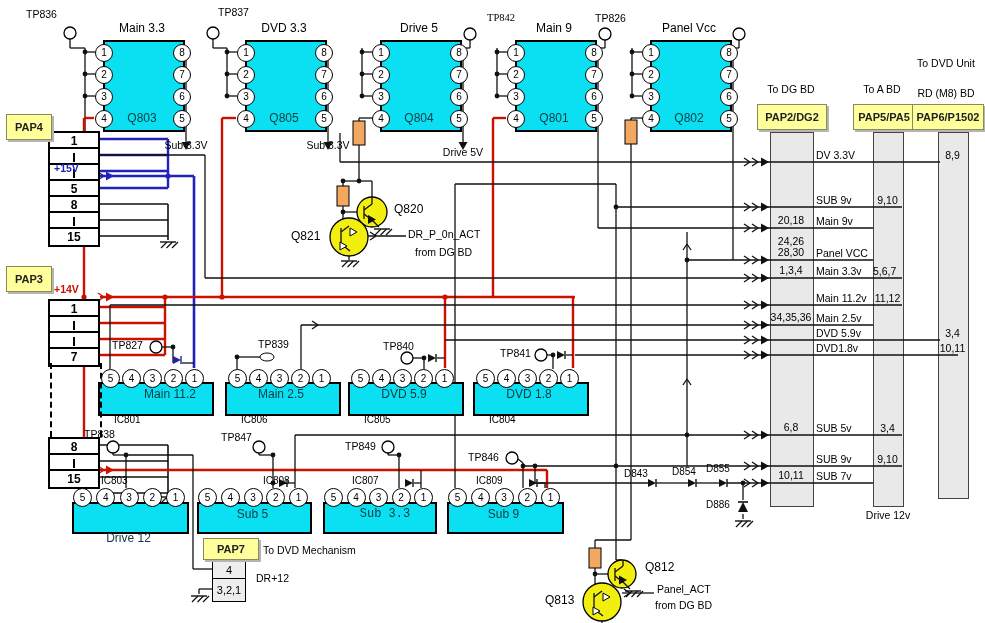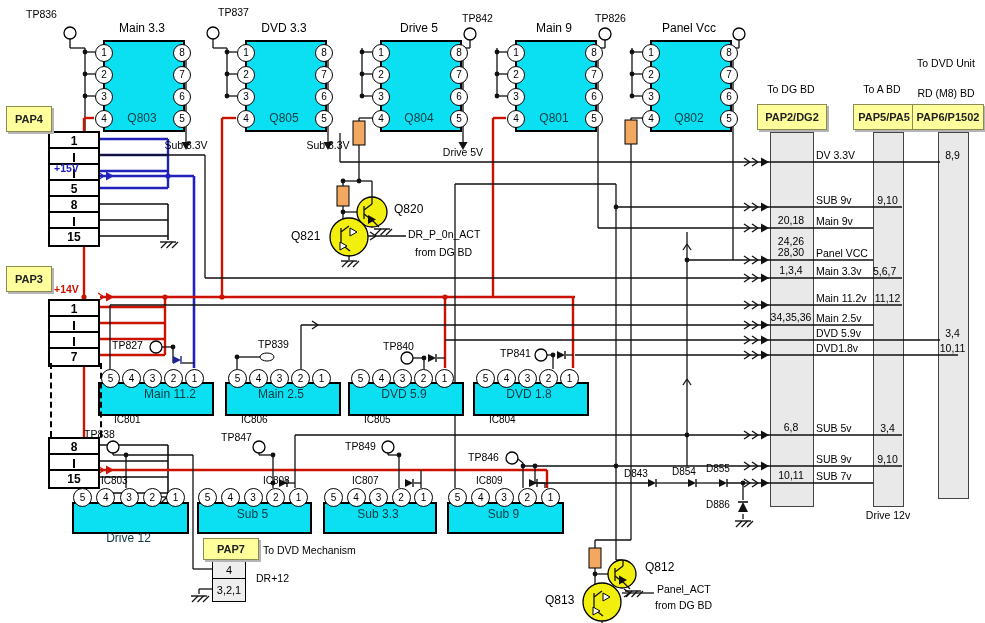--- a/index.html
+++ b/index.html
@@ -549,21 +549,21 @@
     <div class="lbl c ictitle" style="left: 640px; top: 22px; width: 98px;">Panel Vcc</div>
     <div class="lbl c qlbl" style="left: 650px; top: 112px; width: 78px;">Q802</div>
     <div class="pin top" style="left: 642px; top: 44px;">1</div>
     <div class="pin top" style="left: 720px; top: 44px;">8</div>
     <div class="pin top" style="left: 642px; top: 66px;">2</div>
     <div class="pin top" style="left: 720px; top: 66px;">7</div>
     <div class="pin top" style="left: 642px; top: 88px;">3</div>
     <div class="pin top" style="left: 720px; top: 88px;">6</div>
     <div class="pin top" style="left: 642px; top: 110px;">4</div>
     <div class="pin top" style="left: 720px; top: 110px;">5</div>
-    <div class="ybox" style="left: 6px; top: 106px; width: 44px; height: 24px;">PAP4</div>
+    <div class="ybox" style="left: 6px; top: 114px; width: 44px; height: 24px;">PAP4</div>
     <div class="cell" style="left: 48px; top: 131px; width: 48px; height: 16px; border-width: 2px;">1</div>
     <div class="cell" style="left: 48px; top: 147px; width: 48px; height: 16px; border-width: 2px;">
       <div style="width: 2px; height: 9px; background: rgb(0, 0, 0); margin: auto;"></div>
     </div>
     <div class="cell" style="left: 48px; top: 163px; width: 48px; height: 16px; border-width: 2px;">
       <div style="width: 2px; height: 9px; background: rgb(0, 0, 0); margin: auto;"></div>
     </div>
     <div class="cell" style="left: 48px; top: 179px; width: 48px; height: 16px; border-width: 2px;">5</div>
     <div class="cell" style="left: 48px; top: 195px; width: 48px; height: 16px; border-width: 2px;">8</div>
     <div class="cell" style="left: 48px; top: 211px; width: 48px; height: 16px; border-width: 2px;">
@@ -627,21 +627,21 @@
     <div class="pin reg" style="left: 166px; top: 488px;">1</div>
     <div class="regblk" style="left: 197px; top: 502px; width: 111px; height: 28px;"></div>
     <div class="lbl c regname" style="left: 197px; top: 508px; width: 111px;">Sub 5</div>
     <div class="lbl sm" style="left: 226px; top: 475px; width: 70px; padding-left: 37px;">IC808</div>
     <div class="pin reg" style="left: 198px; top: 488px;">5</div>
     <div class="pin reg" style="left: 220.75px; top: 488px;">4</div>
     <div class="pin reg" style="left: 243.5px; top: 488px;">3</div>
     <div class="pin reg" style="left: 266.25px; top: 488px;">2</div>
     <div class="pin reg" style="left: 289px; top: 488px;">1</div>
     <div class="regblk" style="left: 323px; top: 502px; width: 110px; height: 28px;"></div>
-    <div class="lbl c regname" style="left: 323px; top: 508px; width: 110px;">Sub 3.3</div>
+    <div class="lbl c regname" style="left: 330px; top: 508px; width: 110px; font-family: Liberation Mono, monospace;">Sub 3.3</div>
     <div class="lbl sm" style="left: 352px; top: 475px; width: 70px;">IC807</div>
     <div class="pin reg" style="left: 324px; top: 488px;">5</div>
     <div class="pin reg" style="left: 346.5px; top: 488px;">4</div>
     <div class="pin reg" style="left: 369px; top: 488px;">3</div>
     <div class="pin reg" style="left: 391.5px; top: 488px;">2</div>
     <div class="pin reg" style="left: 414px; top: 488px;">1</div>
     <div class="regblk" style="left: 447px; top: 502px; width: 113px; height: 28px;"></div>
     <div class="lbl c regname" style="left: 447px; top: 508px; width: 113px;">Sub 9</div>
     <div class="lbl sm" style="left: 476px; top: 475px; width: 70px;">IC809</div>
     <div class="pin reg" style="left: 448px; top: 488px;">5</div>
@@ -680,21 +680,21 @@
     <div class="lbl c netlbl" style="left: 873px; top: 422px; width: 29px;">3,4</div>
     <div class="lbl netlbl" style="left: 816px; top: 453px; width: 56px;">SUB 9v</div>
     <div class="lbl c netlbl" style="left: 873px; top: 453px; width: 29px;">9,10</div>
     <div class="lbl netlbl" style="left: 816px; top: 470px; width: 56px;">SUB 7v</div>
     <div class="lbl c netlbl pre" style="left: 770px; top: 470px; width: 42px;">10,11</div>
     <div class="ybox" style="left: 203px; top: 538px; width: 54px; height: 20px;">PAP7</div>
     <div class="gcell" style="left: 212px; top: 560px; width: 32px; height: 18px;">4</div>
     <div class="gcell" style="left: 212px; top: 578px; width: 32px; height: 22px;">3,2,1</div>
     <div class="lbl tp" style="left: 26px; top: 8px; width: 44px;">TP836</div>
     <div class="lbl tp" style="left: 184px; top: 6px; width: 44px; margin-left: 34px;">TP837</div>
-    <div class="lbl tp" style="left: 462px; top: 12px; width: 44px;">TP842</div>
+    <div class="lbl tp" style="left: 487px; top: 12px; width: 44px; font-family: Liberation Serif, serif;">TP842</div>
     <div class="lbl tp" style="left: 595px; top: 12px; width: 44px;">TP826</div>
     <div class="lbl blue" style="left: 54px; top: 162px; width: 40px;">+15V</div>
     <div class="lbl red" style="left: 54px; top: 283px; width: 40px;">+14V</div>
     <div class="lbl c " style="left: 151px; top: 139px; width: 70px;">Sub 3.3V</div>
     <div class="lbl c " style="left: 293px; top: 139px; width: 70px;">Sub 3.3V</div>
     <div class="lbl c " style="left: 428px; top: 146px; width: 70px;">Drive 5V</div>
     <div class="lbl tp" style="left: 112px; top: 339px; width: 44px;">TP827</div>
     <div class="lbl tp" style="left: 258px; top: 338px; width: 44px;">TP839</div>
     <div class="lbl tp" style="left: 383px; top: 340px; width: 44px;">TP840</div>
     <div class="lbl tp" style="left: 500px; top: 347px; width: 44px;">TP841</div>

